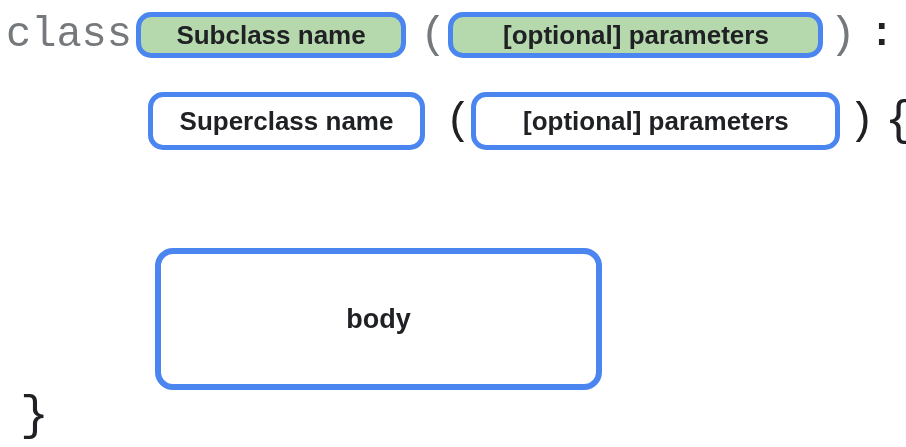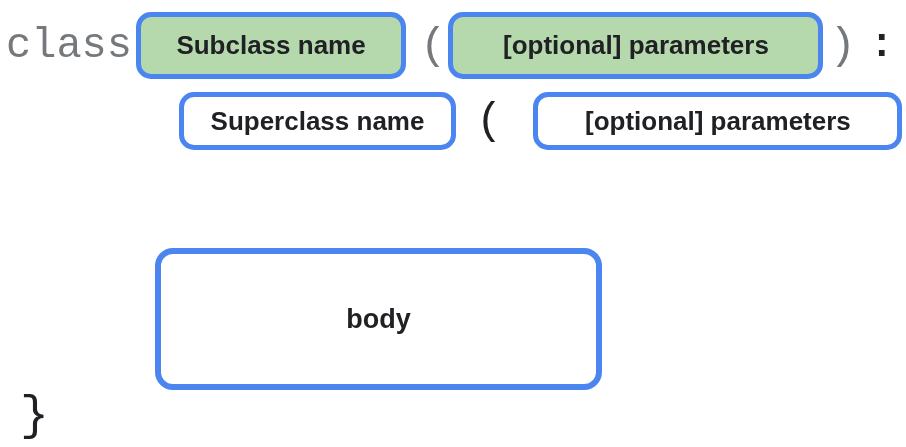--- a/index.html
+++ b/index.html
@@ -15,37 +15,36 @@
     width:906px;height:447px;
     background:var(--bg);
     overflow:hidden;
     font-family:"Liberation Sans",sans-serif;
   }
   .row{
     position:absolute;
     display:flex;
     align-items:center;
   }
-  .row1{left:6px;top:12px;height:67px;}
+  .row1{left:6px;top:12px;height:46px;}
   .row2{left:148px;top:92px;height:58px;}
   .keyword{
     font-family:"Liberation Mono","DejaVu Sans Mono",monospace;
     font-size:42px;
     color:var(--keyword-gray);
     letter-spacing:0px;
     white-space:pre;
   }
   .pill{
     box-sizing:border-box;
     display:flex;align-items:center;justify-content:center;
     border:5px solid var(--accent-blue);
     border-radius:15px;
     height:100%;
     background:#fff;
-    margin-left:31px;
   }
   .pill.green{background:var(--highlight-green);}
   .pill .label{
     font-family:"Liberation Sans",sans-serif;
     font-weight:700;
     font-size:26px;
     color:var(--text-dark);
     white-space:nowrap;
   }
   .punct{

